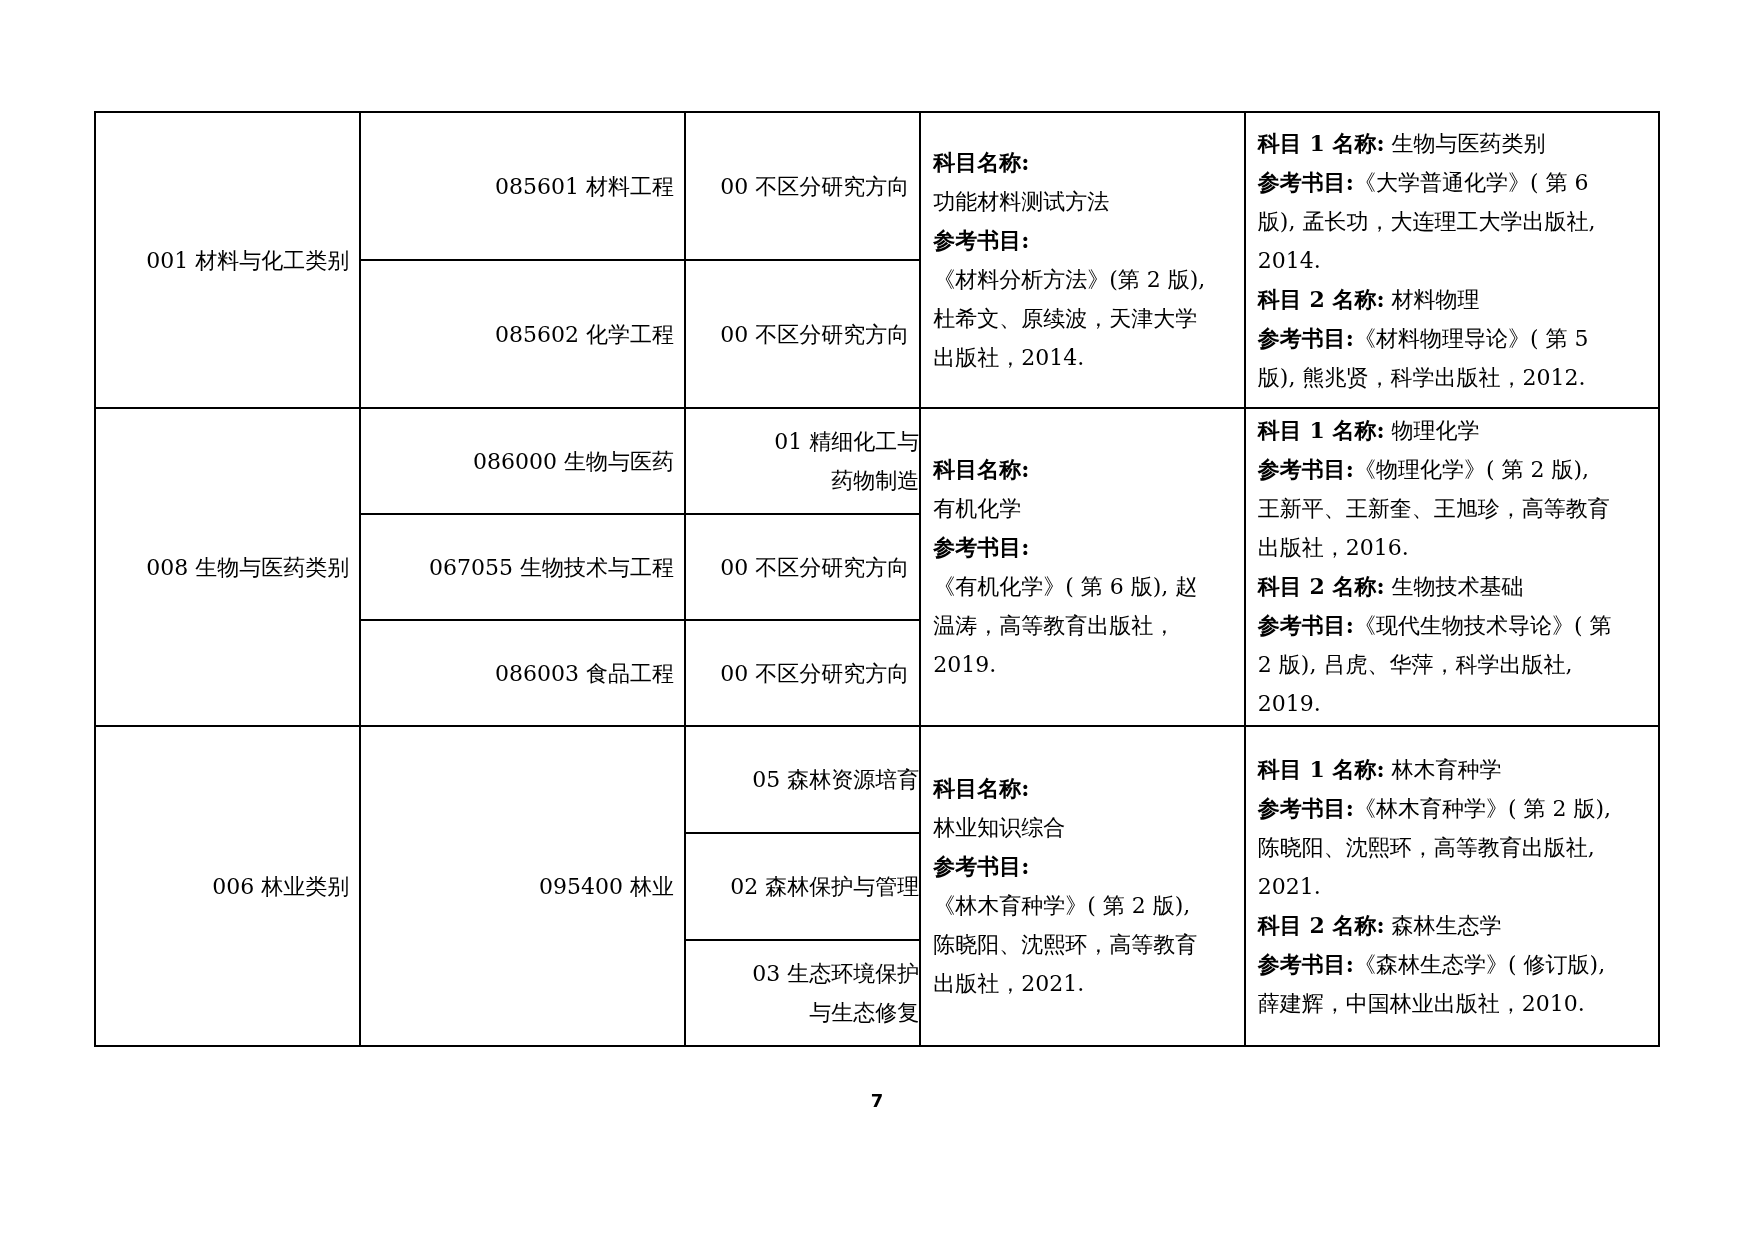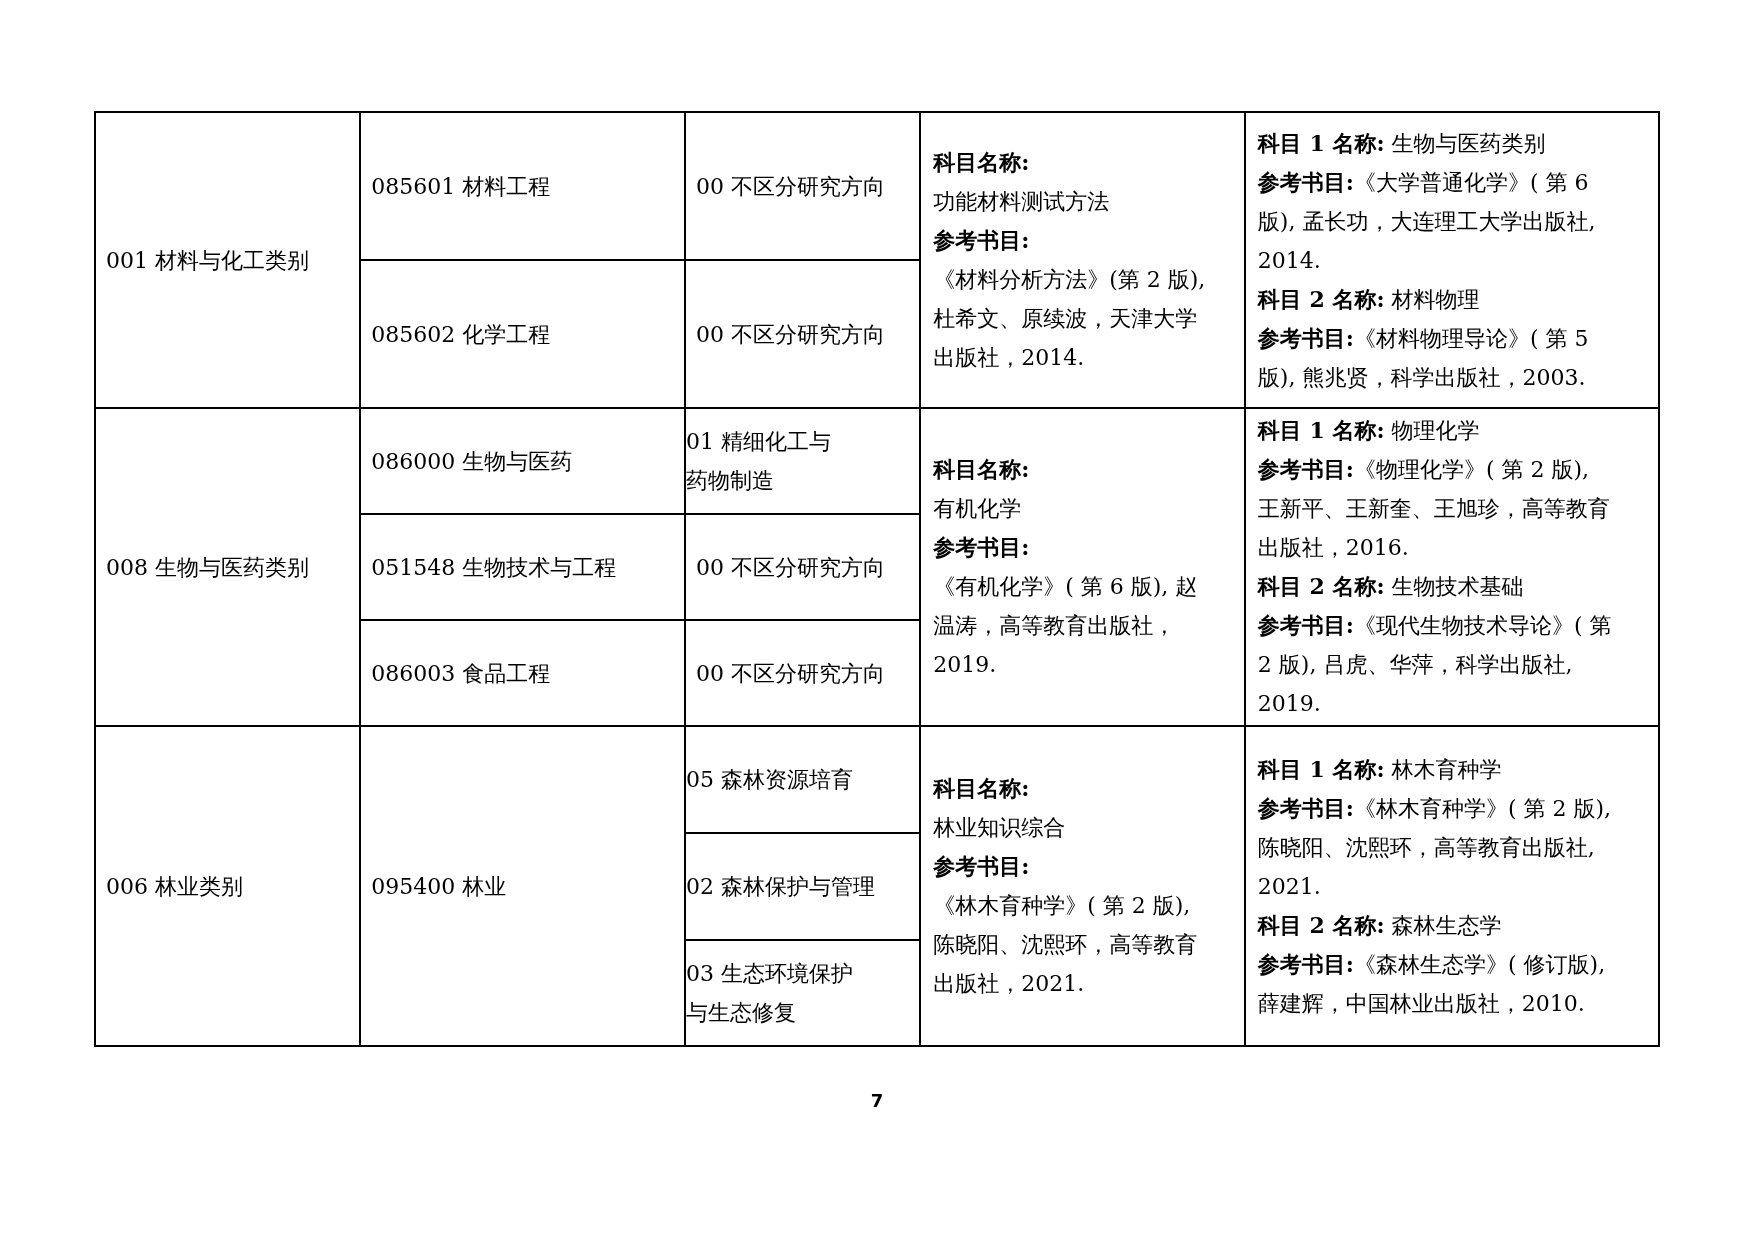--- a/index.html
+++ b/index.html
@@ -8,21 +8,21 @@
   .page { position: absolute; left: 0; top: 0; width: 1754px; height: 1240px; background:#fff; }
   table.exam {
     position: absolute; left: 94px; top: 111px;
     border-collapse: collapse; table-layout: fixed;
     width: 1566px;
   }
   table.exam td {
     border: 2px solid #000; padding: 0; vertical-align: middle;
     font-size: 22px; line-height: 39px;
   }
-  .center { text-align: left; }
+  .center { text-align: right; }
   .c1 { width: 264px; }
   .c2 { width: 323px; }
   .c3 { width: 234px; }
   .c4 { width: 323px; }
   .c5 { width: 412px; }
   .txt { display: block; padding: 0 10px; }
   .block { padding: 0 10px 0 12px; text-align: left; }
   .lbl { font-weight: bold; }
   .line { display: block; }
   .pageno { position: absolute; top: 1090px; left: 0; width: 1754px; text-align: center;
@@ -63,21 +63,21 @@
       </div>
     </td>
     <td rowspan="2">
       <div class="block">
         <span class="line"><span class="lbl">科目 1 名称:</span> <span>生物与医药类别</span></span>
         <span class="line"><span class="lbl">参考书目:</span><span>《大学普通化学》( 第 6</span></span>
         <span class="line">版), 孟长功，大连理工大学出版社,</span>
         <span class="line">2014.</span>
         <span class="line"><span class="lbl">科目 2 名称:</span> <span>材料物理</span></span>
         <span class="line"><span class="lbl">参考书目:</span><span>《材料物理导论》( 第 5</span></span>
-        <span class="line">版), 熊兆贤，科学出版社，2003.</span>
+        <span class="line">版), 熊兆贤，科学出版社，2012.</span>
       </div>
     </td>
   </tr>
   <tr style="height:148px">
     <td class="center">
       <span class="txt">085602 化学工程</span>
     </td>
     <td class="center">
       <span class="txt">00 不区分研究方向</span>
     </td>
@@ -112,21 +112,21 @@
         <span class="line">出版社，2016.</span>
         <span class="line"><span class="lbl">科目 2 名称:</span> <span>生物技术基础</span></span>
         <span class="line"><span class="lbl">参考书目:</span><span>《现代生物技术导论》( 第</span></span>
         <span class="line">2 版), 吕虎、华萍，科学出版社,</span>
         <span class="line">2019.</span>
       </div>
     </td>
   </tr>
   <tr style="height:106px">
     <td class="center">
-      <span class="txt">051548 生物技术与工程</span>
+      <span class="txt">067055 生物技术与工程</span>
     </td>
     <td class="center">
       <span class="txt">00 不区分研究方向</span>
     </td>
   </tr>
   <tr style="height:106px">
     <td class="center">
       <span class="txt">086003 食品工程</span>
     </td>
     <td class="center">

